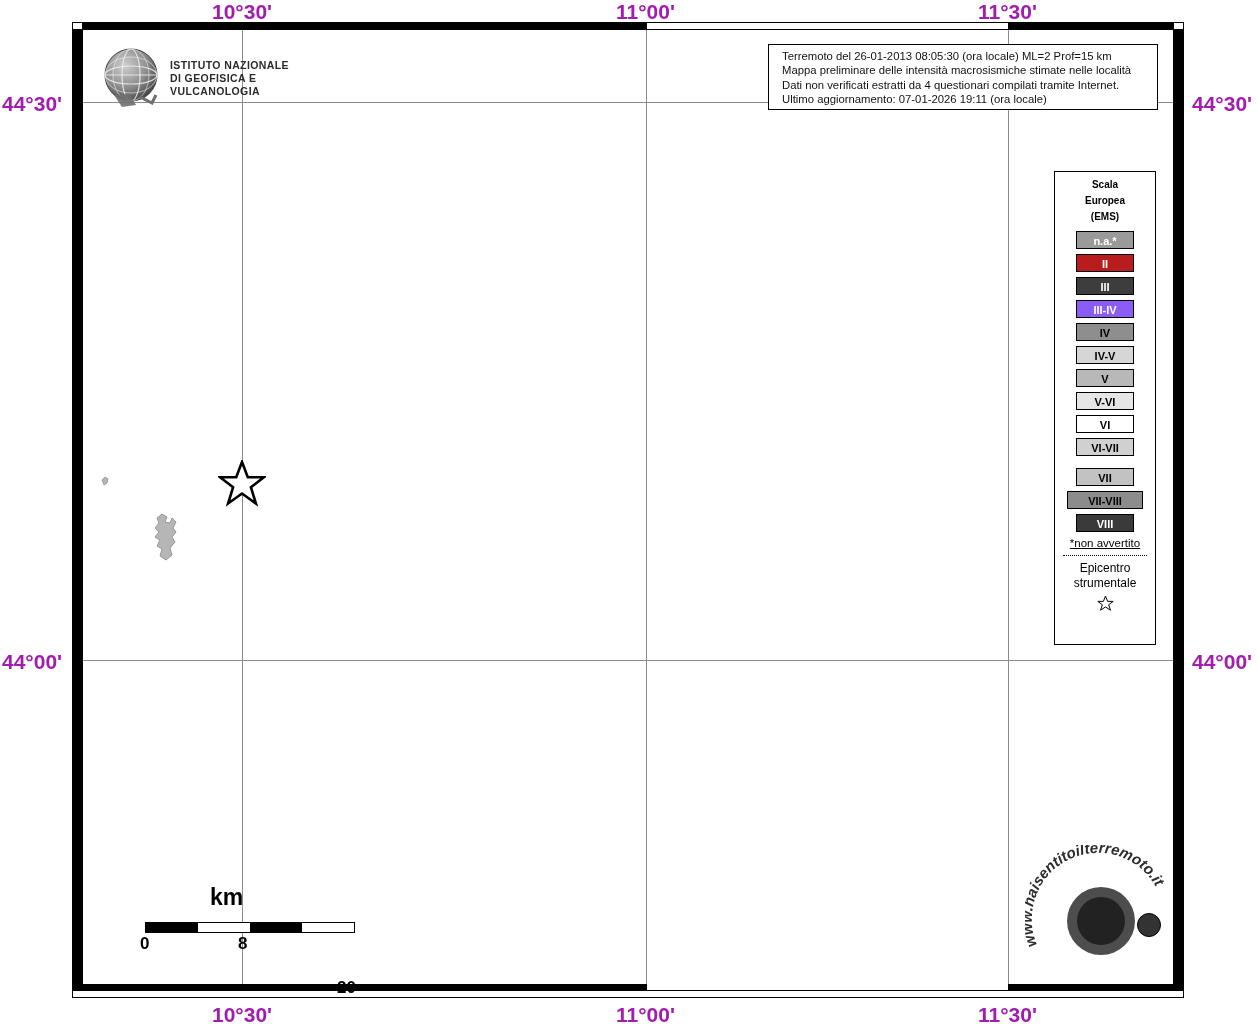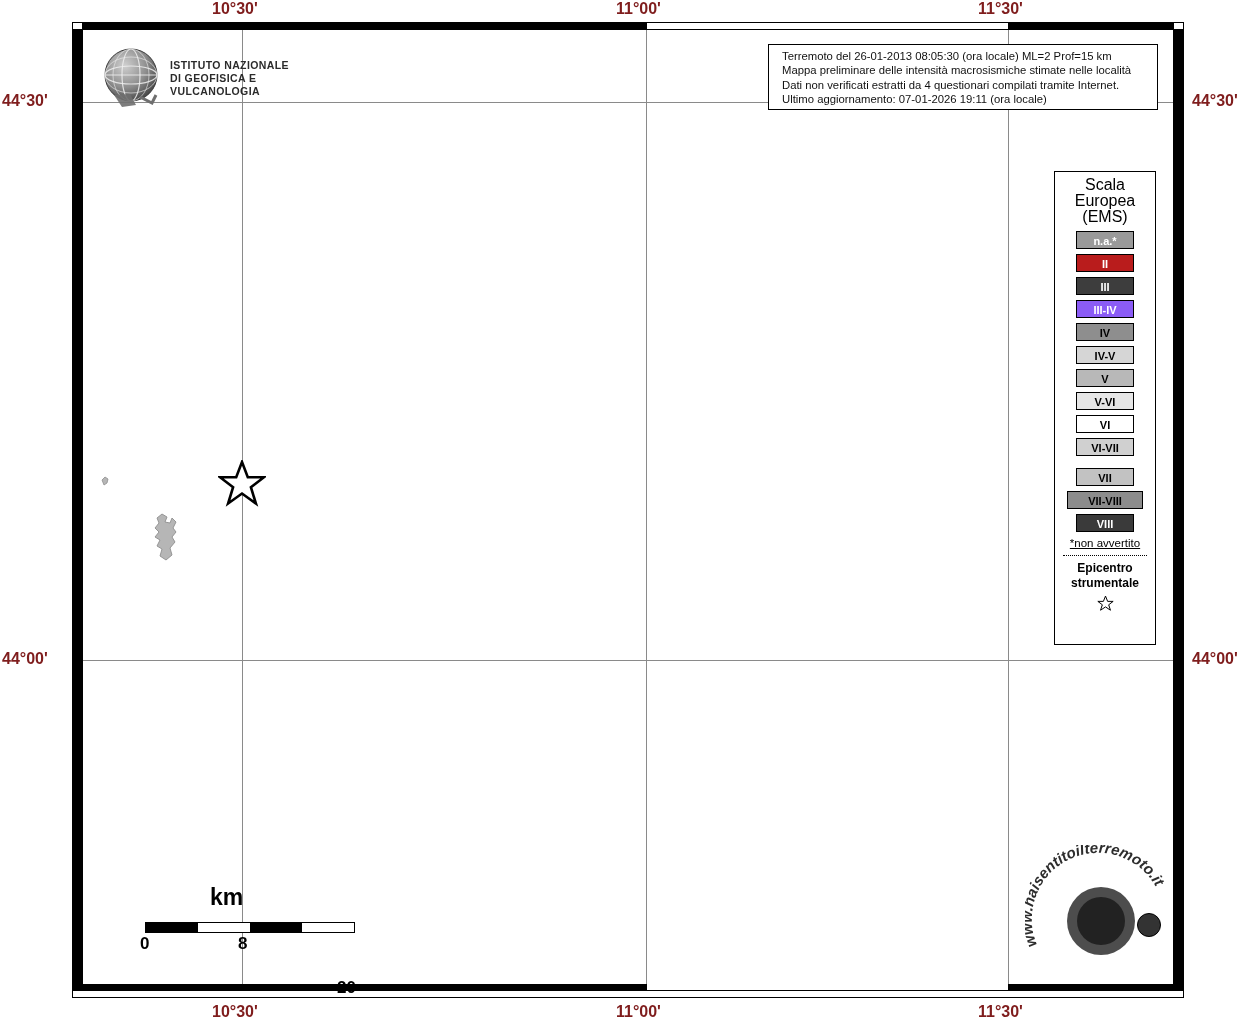--- a/index.html
+++ b/index.html
@@ -5,21 +5,21 @@
   html,body{margin:0;padding:0;background:#ffffff;}
   body{
     width:1257px;height:1024px;position:relative;overflow:hidden;
     font-family:"Liberation Sans", sans-serif;
     color:#000;
   }
   .map-root{position:absolute;left:0;top:0;width:1257px;height:1024px;}
 
   
   .axis-label{
-    position:absolute;font-size:16px;font-weight:bold;color:#7f1d1d;
+    position:absolute;font-size:21px;font-weight:bold;color:#a21caf;
     letter-spacing:0px;white-space:nowrap;text-align:center;
   }
 
   
   .frame-outer{
     position:absolute;left:72px;top:22px;width:1112px;height:976px;
     border:1px solid #000;box-sizing:border-box;background:#fff;
   }
   .frame-inner{
     position:absolute;left:82px;top:29px;width:1092px;height:962px;
@@ -61,30 +61,30 @@
     padding:4px 5px 0 13px;
   }
   .infobox div{font-size:11.3px;line-height:14.4px;color:#111;white-space:nowrap;}
 
   
   .legend{
     position:absolute;left:1054px;top:171px;width:102px;height:474px;
     border:1px solid #000;background:#fff;box-sizing:border-box;
     text-align:center;
   }
-  .legend-title{font-size:16px;font-weight:normal;line-height:16px;margin-top:5px;}
+  .legend-title{font-size:10px;font-weight:bold;line-height:16px;margin-top:5px;}
   .swatches{margin-top:6px;}
   .sw{
     width:58px;height:18px;margin:0 auto 5px auto;border:1px solid #000;
     font-size:11px;font-weight:bold;line-height:18px;box-sizing:border-box;
   }
   .sw.wide{width:76px;}
   .legend-note{font-size:11.5px;margin-top:2px;text-decoration:underline;}
   .legend-sep{border-top:1px dotted #000;margin:6px 8px 5px 8px;}
-  .legend-epi{font-size:12px;font-weight:bold;line-height:15px;}
+  .legend-epi{font-size:12px;font-weight:normal;line-height:15px;}
   .legend-star{margin-top:4px;font-size:17px;line-height:17px;}
 
   
   .epicenter{
     position:absolute;left:218px;top:460px;width:48px;height:48px;
   }
 
   
   .isle{position:absolute;}
 

